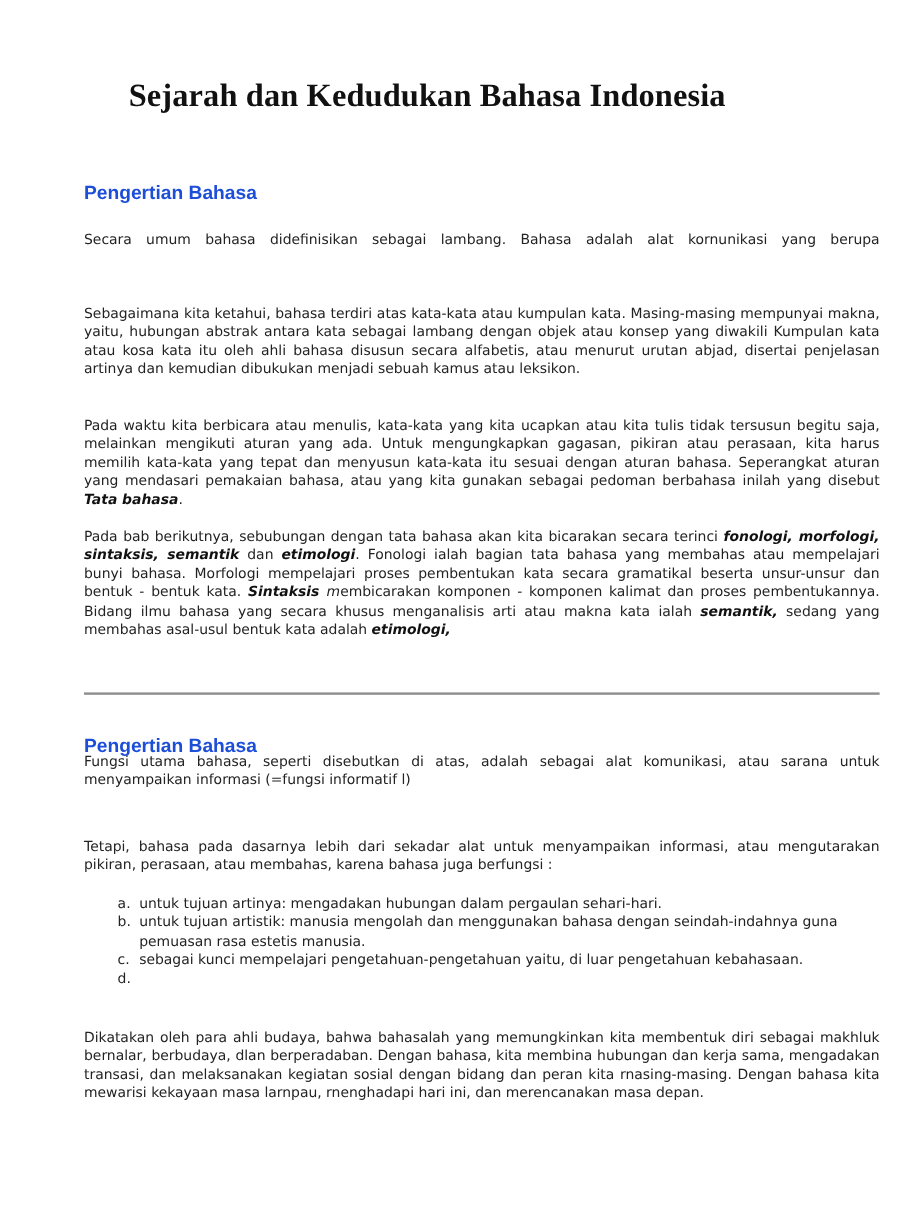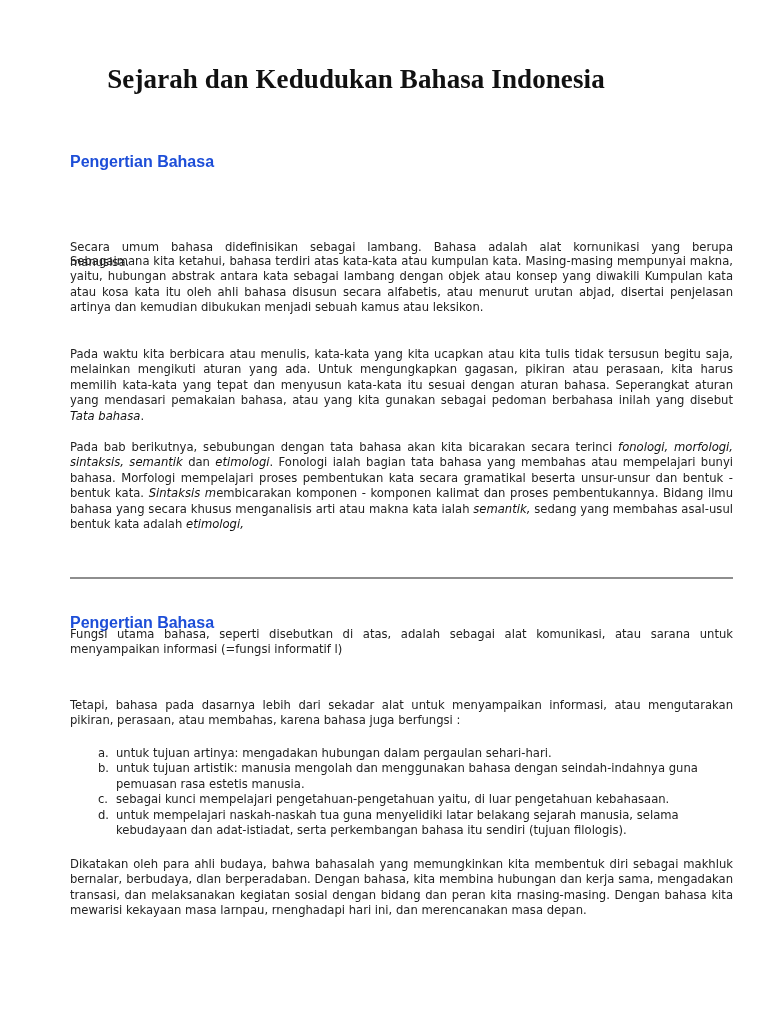--- a/index.html
+++ b/index.html
@@ -50,21 +50,21 @@
     width: 663px;
     margin: 0;
     font-family: "DejaVu Sans", "Liberation Sans", sans-serif;
     font-size: 11.6px;
     line-height: 15.4px;
     text-align: justify;
     text-align-last: left;
     color: #222;
   }
   .para b i, .para i b, .em {
-    font-weight: normal;
+    font-weight: bold;
     font-style: italic;
     color: #111;
   }
   .rule {
     position: absolute;
     left: 0;
     top: 577px;
     width: 663px;
     height: 0;
     border-top: 2px solid #8e8e8e;
@@ -89,35 +89,33 @@
     position: absolute;
     left: 28px;
     top: 0;
   }
   .line {
     display: block;
   }
   .line.just {
     text-align: justify;
     text-align-last: justify;
-    margin-top: 48px;
   }
 </style>
 </head>
 <body>
 
 <div class="page">
 
   <h1 class="doc-title">Sejarah dan Kedudukan Bahasa Indonesia</h1>
 
   <h2 class="section-heading" style="top:152px;">Pengertian Bahasa</h2>
 
   <div class="para" style="top:192px;">
     <span class="line just">Secara umum bahasa didefinisikan sebagai lambang. Bahasa adalah alat kornunikasi yang berupa</span>
-    <span class="line">manusisa.</span>
   </div>
 
   <p class="para" style="top:254px;">Sebagaimana kita ketahui, bahasa terdiri atas kata-kata atau kumpulan kata. Masing-masing mempunyai makna, yaitu, hubungan abstrak antara kata sebagai lambang dengan objek atau konsep yang diwakili Kumpulan kata atau kosa kata itu oleh ahli bahasa disusun secara alfabetis, atau menurut urutan abjad, disertai penjelasan artinya dan kemudian dibukukan menjadi sebuah kamus atau leksikon.</p>
 
   <p class="para" style="top:347px;"><span>Pada waktu kita berbicara atau menulis, kata-kata yang kita ucapkan atau kita tulis tidak tersusun begitu saja, melainkan mengikuti aturan yang ada. Untuk mengungkapkan gagasan, pikiran atau perasaan, kita harus memilih kata-kata yang tepat dan menyusun kata-kata itu sesuai dengan aturan bahasa. Seperangkat aturan yang mendasari pemakaian bahasa, atau yang kita gunakan sebagai pedoman berbahasa inilah yang disebut </span><span class="em">Tata bahasa</span><span>.</span></p>
 
   <p class="para" style="top:440px;"><span>Pada bab berikutnya, sebubungan dengan tata bahasa akan kita bicarakan secara terinci </span><span class="em">fonologi, morfologi, sintaksis, semantik</span><span> dan </span><span class="em">etimologi</span><span>. Fonologi ialah bagian tata bahasa yang membahas atau mempelajari bunyi bahasa. Morfologi mempelajari proses pembentukan kata secara gramatikal beserta unsur-unsur dan bentuk - bentuk kata. </span><span class="em">Sintaksis </span><i>m</i><span>embicarakan komponen - komponen kalimat dan proses pembentukannya. Bidang ilmu bahasa yang secara khusus menganalisis arti atau makna kata ialah </span><span class="em">semantik,</span><span> sedang yang membahas asal-usul bentuk kata adalah </span><span class="em">etimologi,</span></p>
 
   <div class="rule"></div>
 
@@ -135,19 +133,18 @@
     <li>
       <span class="marker">b.</span>
       <span>untuk tujuan artistik: manusia mengolah dan menggunakan bahasa dengan seindah-indahnya guna pemuasan rasa estetis manusia.</span>
     </li>
     <li>
       <span class="marker">c.</span>
       <span>sebagai kunci mempelajari pengetahuan-pengetahuan yaitu, di luar pengetahuan kebahasaan.</span>
     </li>
     <li>
       <span class="marker">d.</span>
-      <span>untuk mempelajari naskah-naskah tua guna menyelidiki latar belakang sejarah manusia, selama kebudayaan dan adat-istiadat, serta perkembangan bahasa itu sendiri (tujuan filologis).</span>
     </li>
   </ol>
 
   <p class="para" style="top:857px;">Dikatakan oleh para ahli budaya, bahwa bahasalah yang memungkinkan kita membentuk diri sebagai makhluk bernalar, berbudaya, dlan berperadaban. Dengan bahasa, kita membina hubungan dan kerja sama, mengadakan transasi, dan melaksanakan kegiatan sosial dengan bidang dan peran kita rnasing-masing. Dengan bahasa kita mewarisi kekayaan masa larnpau, rnenghadapi hari ini, dan merencanakan masa depan.</p>
 
 </div>
 
 </body></html>

